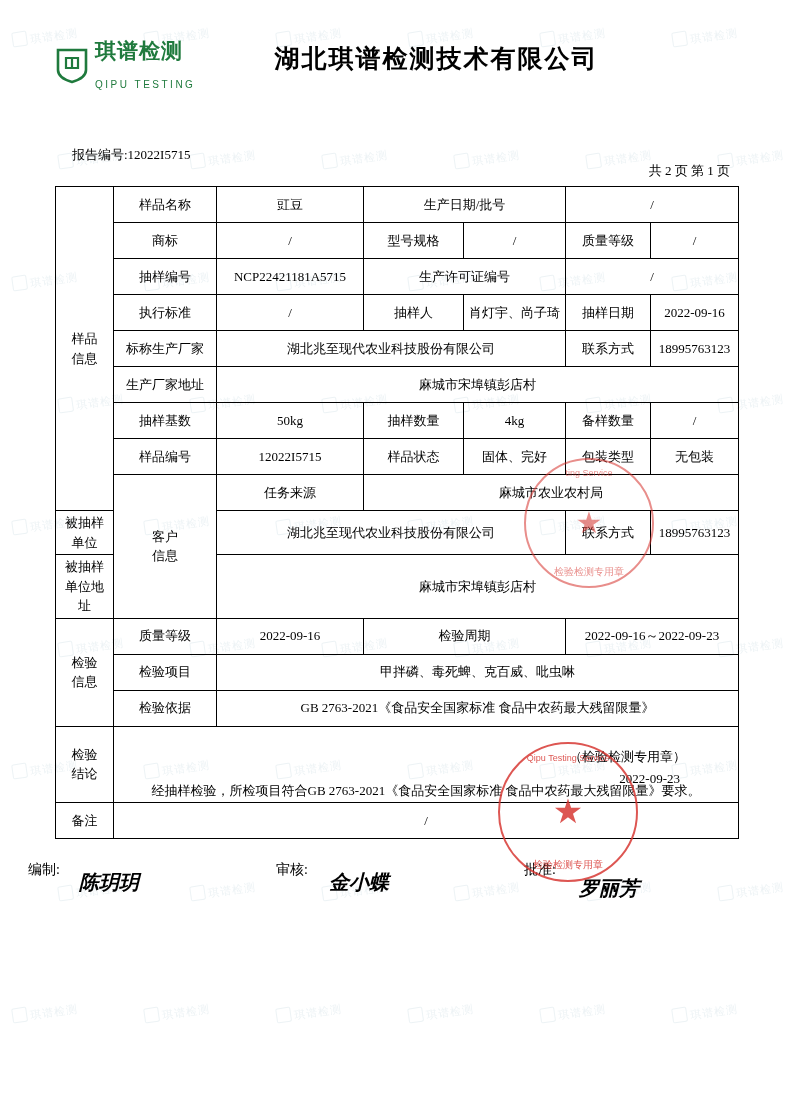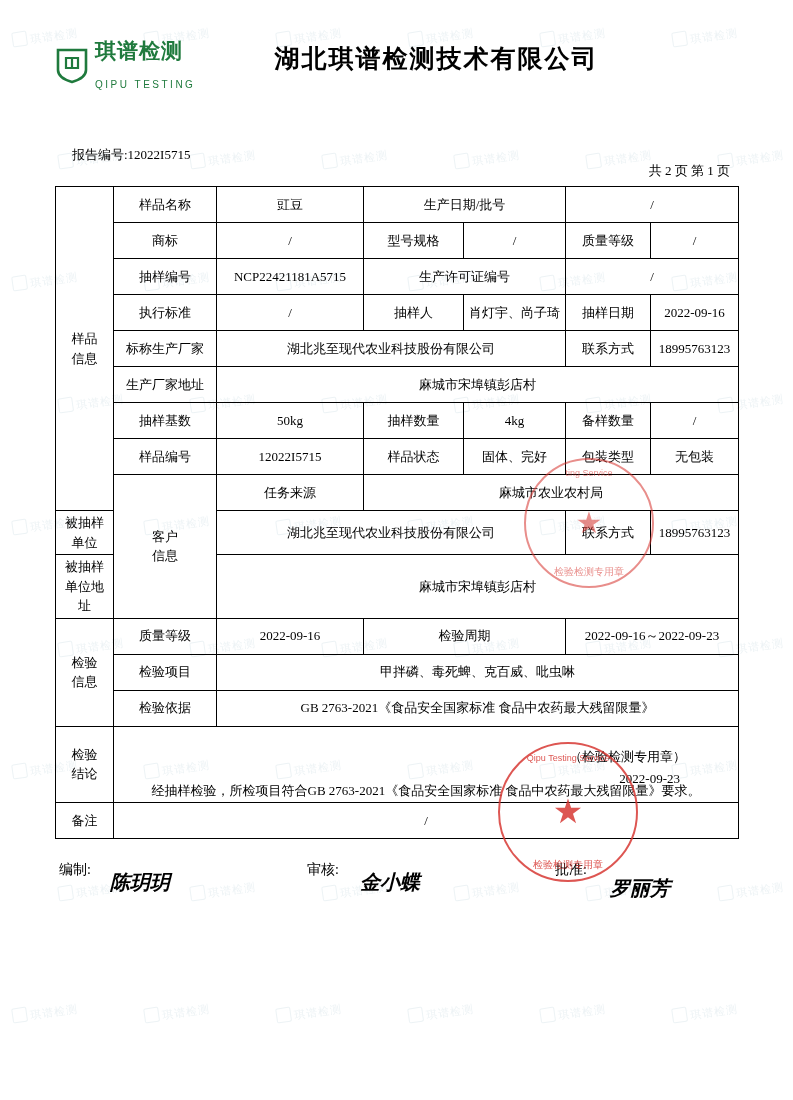--- a/index.html
+++ b/index.html
@@ -168,21 +168,21 @@
     right: 58px;
     bottom: 14px;
     font-size: 13px;
   }
   .remark-cell {
     height: 38px;
   }
 
   
   .sign-row {
-    margin: 18px 55px 0 55px;
+    margin: 18px 55px 0 24px;
     position: relative;
     height: 58px;
     font-size: 14px;
   }
   .sign-item { position: absolute; top: 4px; }
   .sign-name {
     font-family: "Liberation Serif", serif;
     font-size: 20px;
     font-style: italic;
     font-weight: bold;

